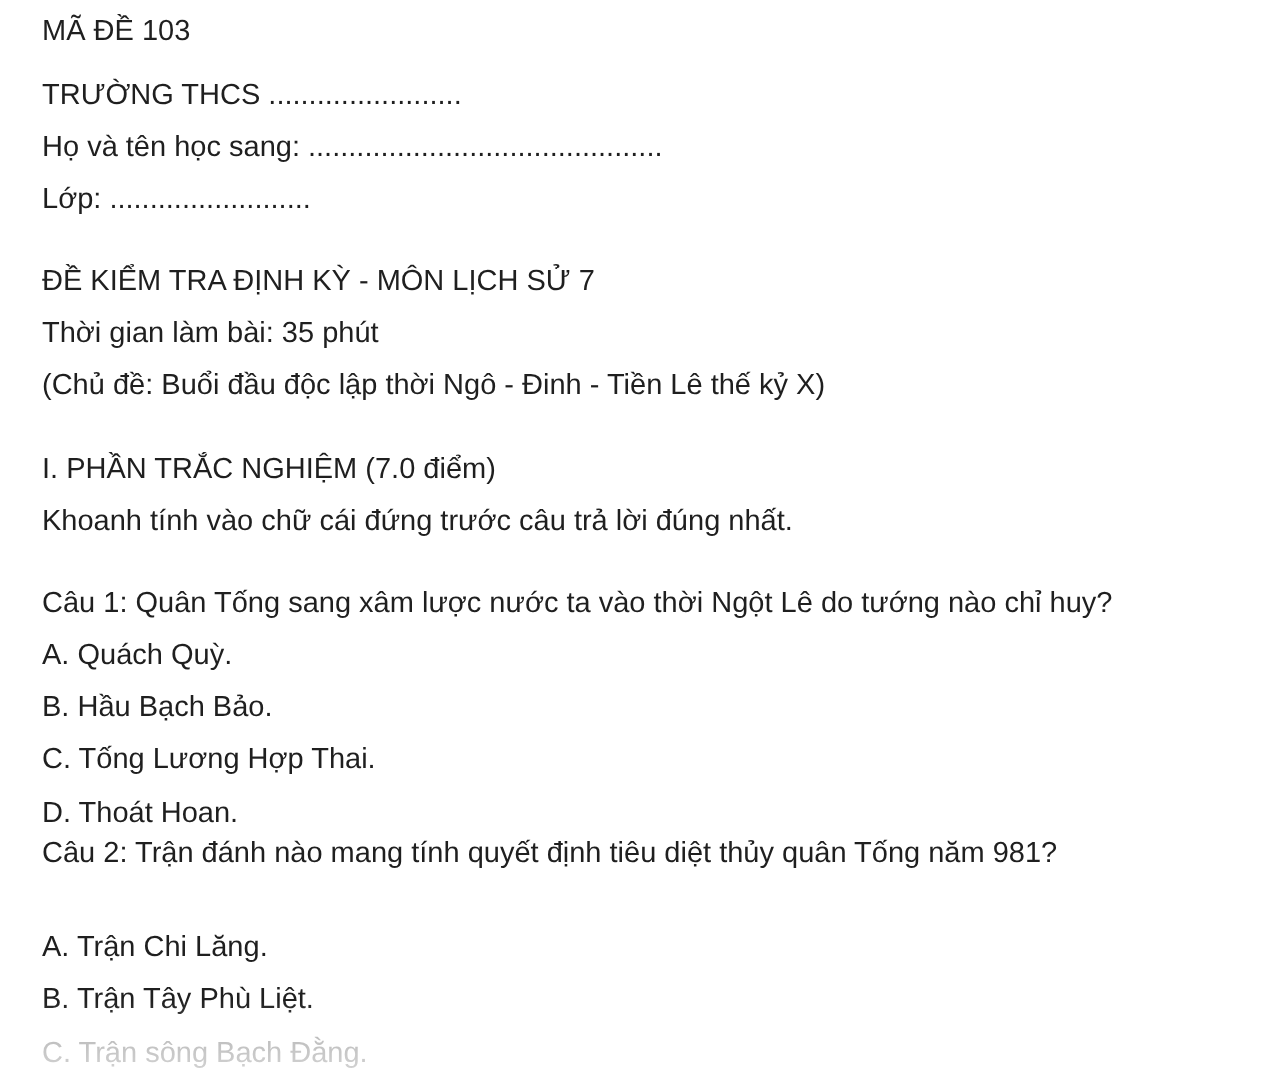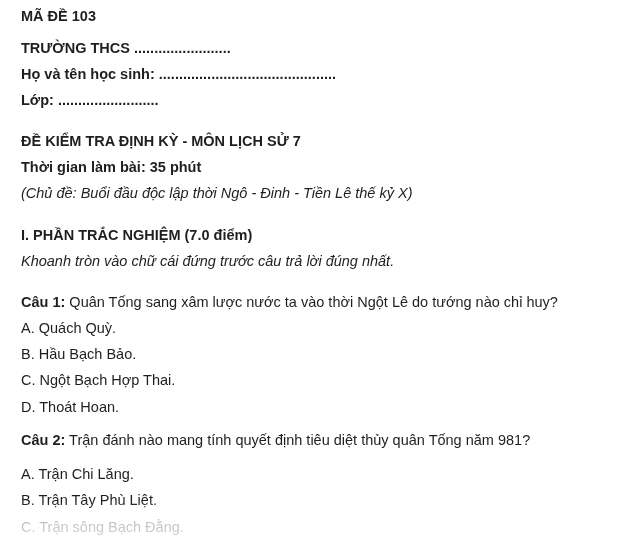--- a/index.html
+++ b/index.html
@@ -1,49 +1,49 @@
 <!DOCTYPE html>
 <html><head>
 <meta charset="utf-8">
 <style>
   html, body { margin: 0; padding: 0; background: #ffffff; }
   body { width: 635px; height: 540px; overflow: hidden; position: relative;
          font-family: "Liberation Sans", "DejaVu Sans", sans-serif; color: #1f1f1f; }
   .doc { position: absolute; left: 21px; top: 0; right: 0; }
   .line { position: absolute; left: 0; white-space: nowrap; font-size: 14.5px; line-height: 20px; }
-  .b { font-weight: bold; }
-  .i { font-style: italic; }
+  .b { font-weight: normal; }
+  .i { }
   .faded { color: #a8a8a8; }
   .fade-overlay { position: absolute; left: 0; right: 0; bottom: 0; height: 40px;
     background: linear-gradient(to bottom, rgba(255,255,255,0), rgba(255,255,255,0.55)); pointer-events: none; }
 </style>
 </head>
 <body>
 
 <div class="doc">
   <div class="line b" style="top:6px">MÃ ĐỀ 103</div>
   <div class="line b" style="top:38px">TRƯỜNG THCS ........................</div>
-  <div class="line b" style="top:64px">Họ và tên học sinh: ............................................</div>
+  <div class="line b" style="top:64px">Họ và tên học sang: ............................................</div>
   <div class="line b" style="top:90px">Lớp: .........................</div>
 
   <div class="line b" style="top:131px">ĐỀ KIỂM TRA ĐỊNH KỲ - MÔN LỊCH SỬ 7</div>
   <div class="line b" style="top:157px">Thời gian làm bài: 35 phút</div>
   <div class="line i" style="top:183px">(Chủ đề: Buổi đầu độc lập thời Ngô - Đinh - Tiền Lê thế kỷ X)</div>
 
   <div class="line b" style="top:225px">I. PHẦN TRẮC NGHIỆM (7.0 điểm)</div>
-  <div class="line i" style="top:251px">Khoanh tròn vào chữ cái đứng trước câu trả lời đúng nhất.</div>
+  <div class="line i" style="top:251px">Khoanh tính vào chữ cái đứng trước câu trả lời đúng nhất.</div>
 
   <div class="line" style="top:292px">
     <span class="b">Câu 1:</span><span> Quân Tống sang xâm lược nước ta vào thời Ngột Lê do tướng nào chỉ huy?</span>
   </div>
   <div class="line" style="top:318px">A. Quách Quỳ.</div>
   <div class="line" style="top:344px">B. Hầu Bạch Bảo.</div>
-  <div class="line" style="top:370px">C. Ngột Bạch Hợp Thai.</div>
+  <div class="line" style="top:370px">C. Tống Lương Hợp Thai.</div>
   <div class="line" style="top:397px">D. Thoát Hoan.</div>
 
-  <div class="line" style="top:430px">
+  <div class="line" style="top:417px">
     <span class="b">Câu 2:</span><span> Trận đánh nào mang tính quyết định tiêu diệt thủy quân Tống năm 981?</span>
   </div>
   <div class="line" style="top:464px">A. Trận Chi Lăng.</div>
   <div class="line" style="top:490px">B. Trận Tây Phù Liệt.</div>
   <div class="line faded" style="top:517px">C. Trận sông Bạch Đằng.</div>
 </div>
 <div class="fade-overlay"></div>
 
 </body></html>

